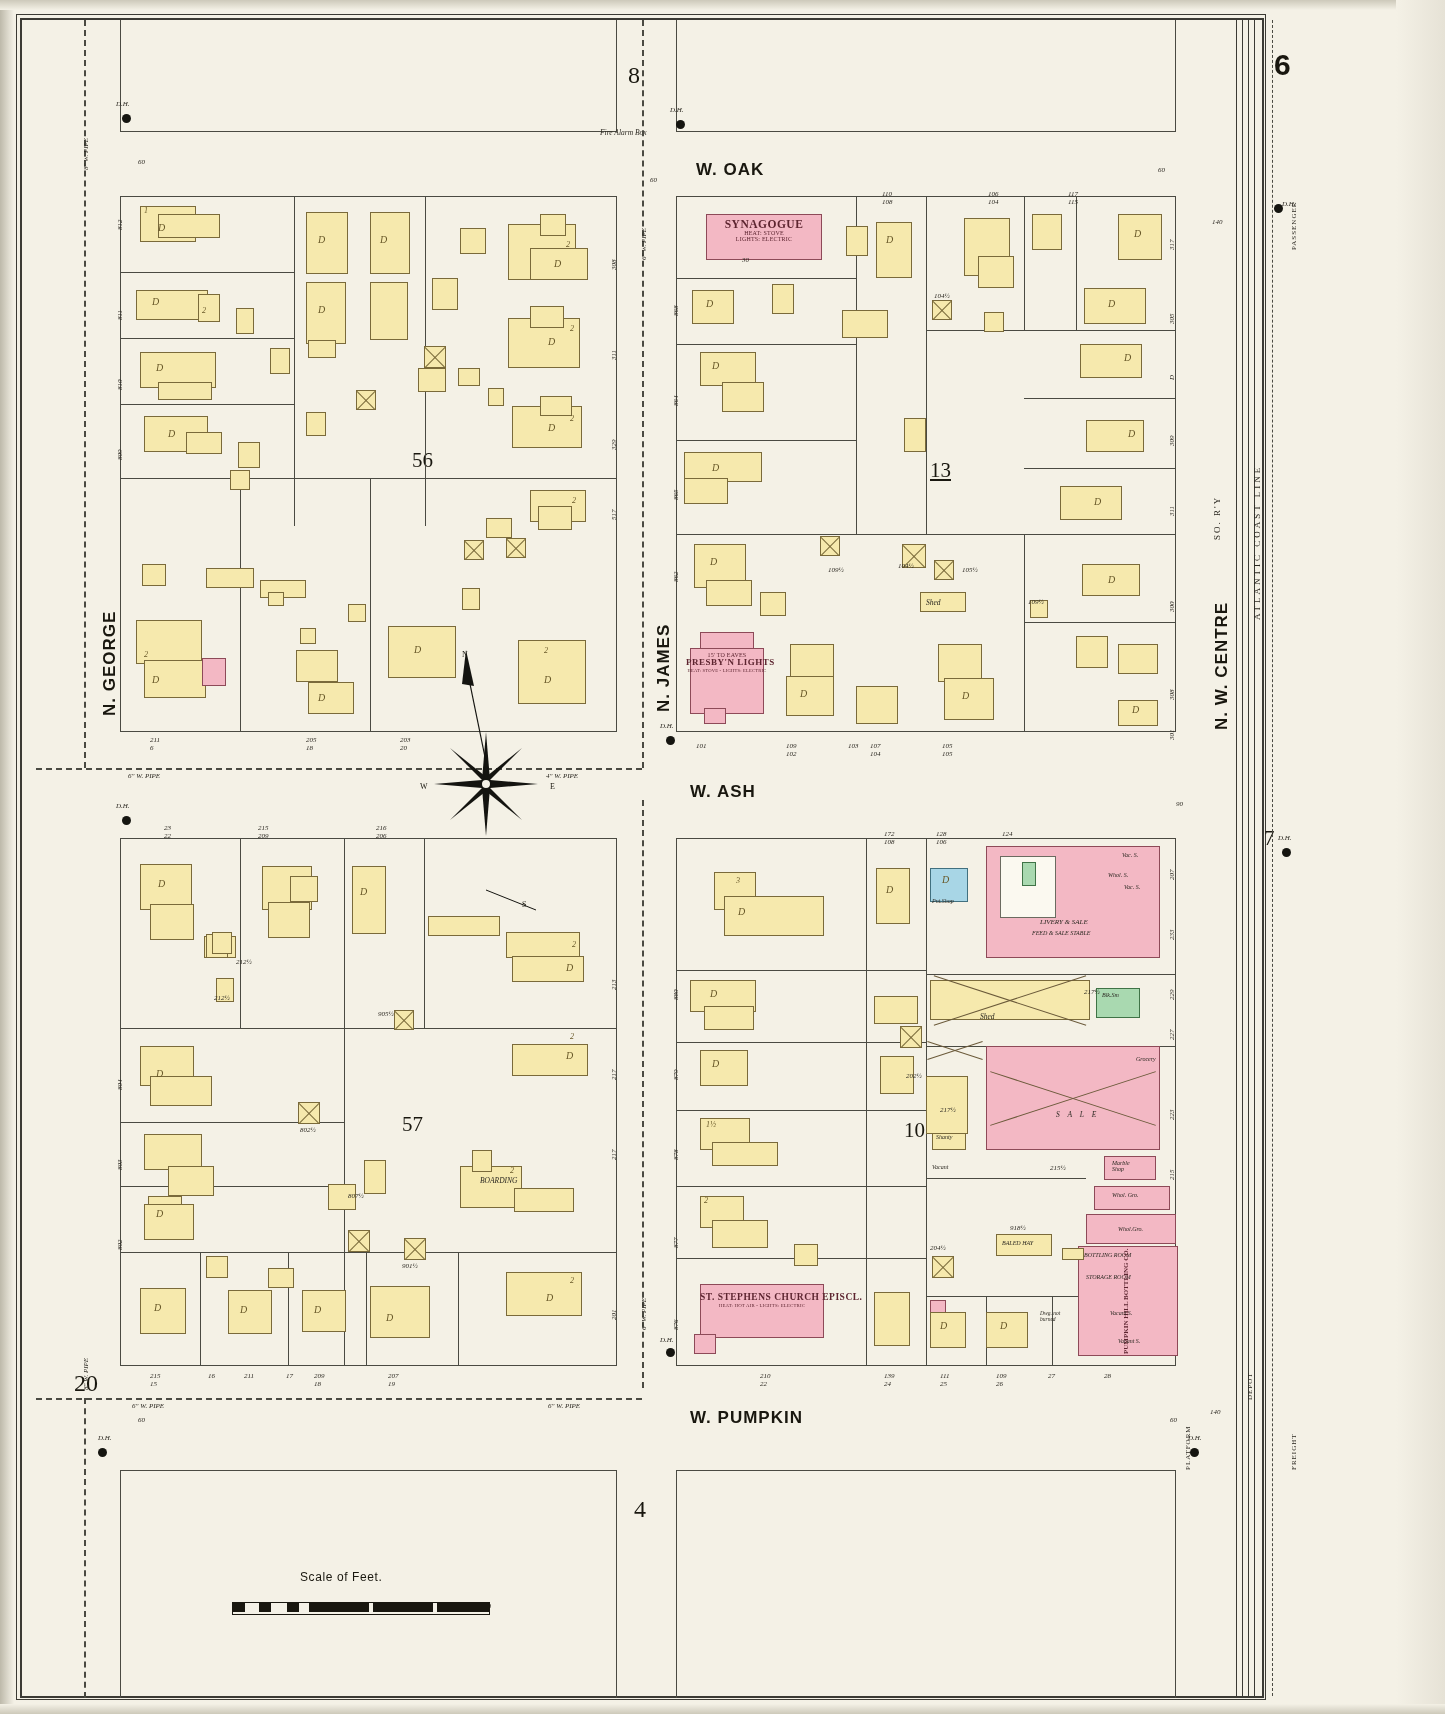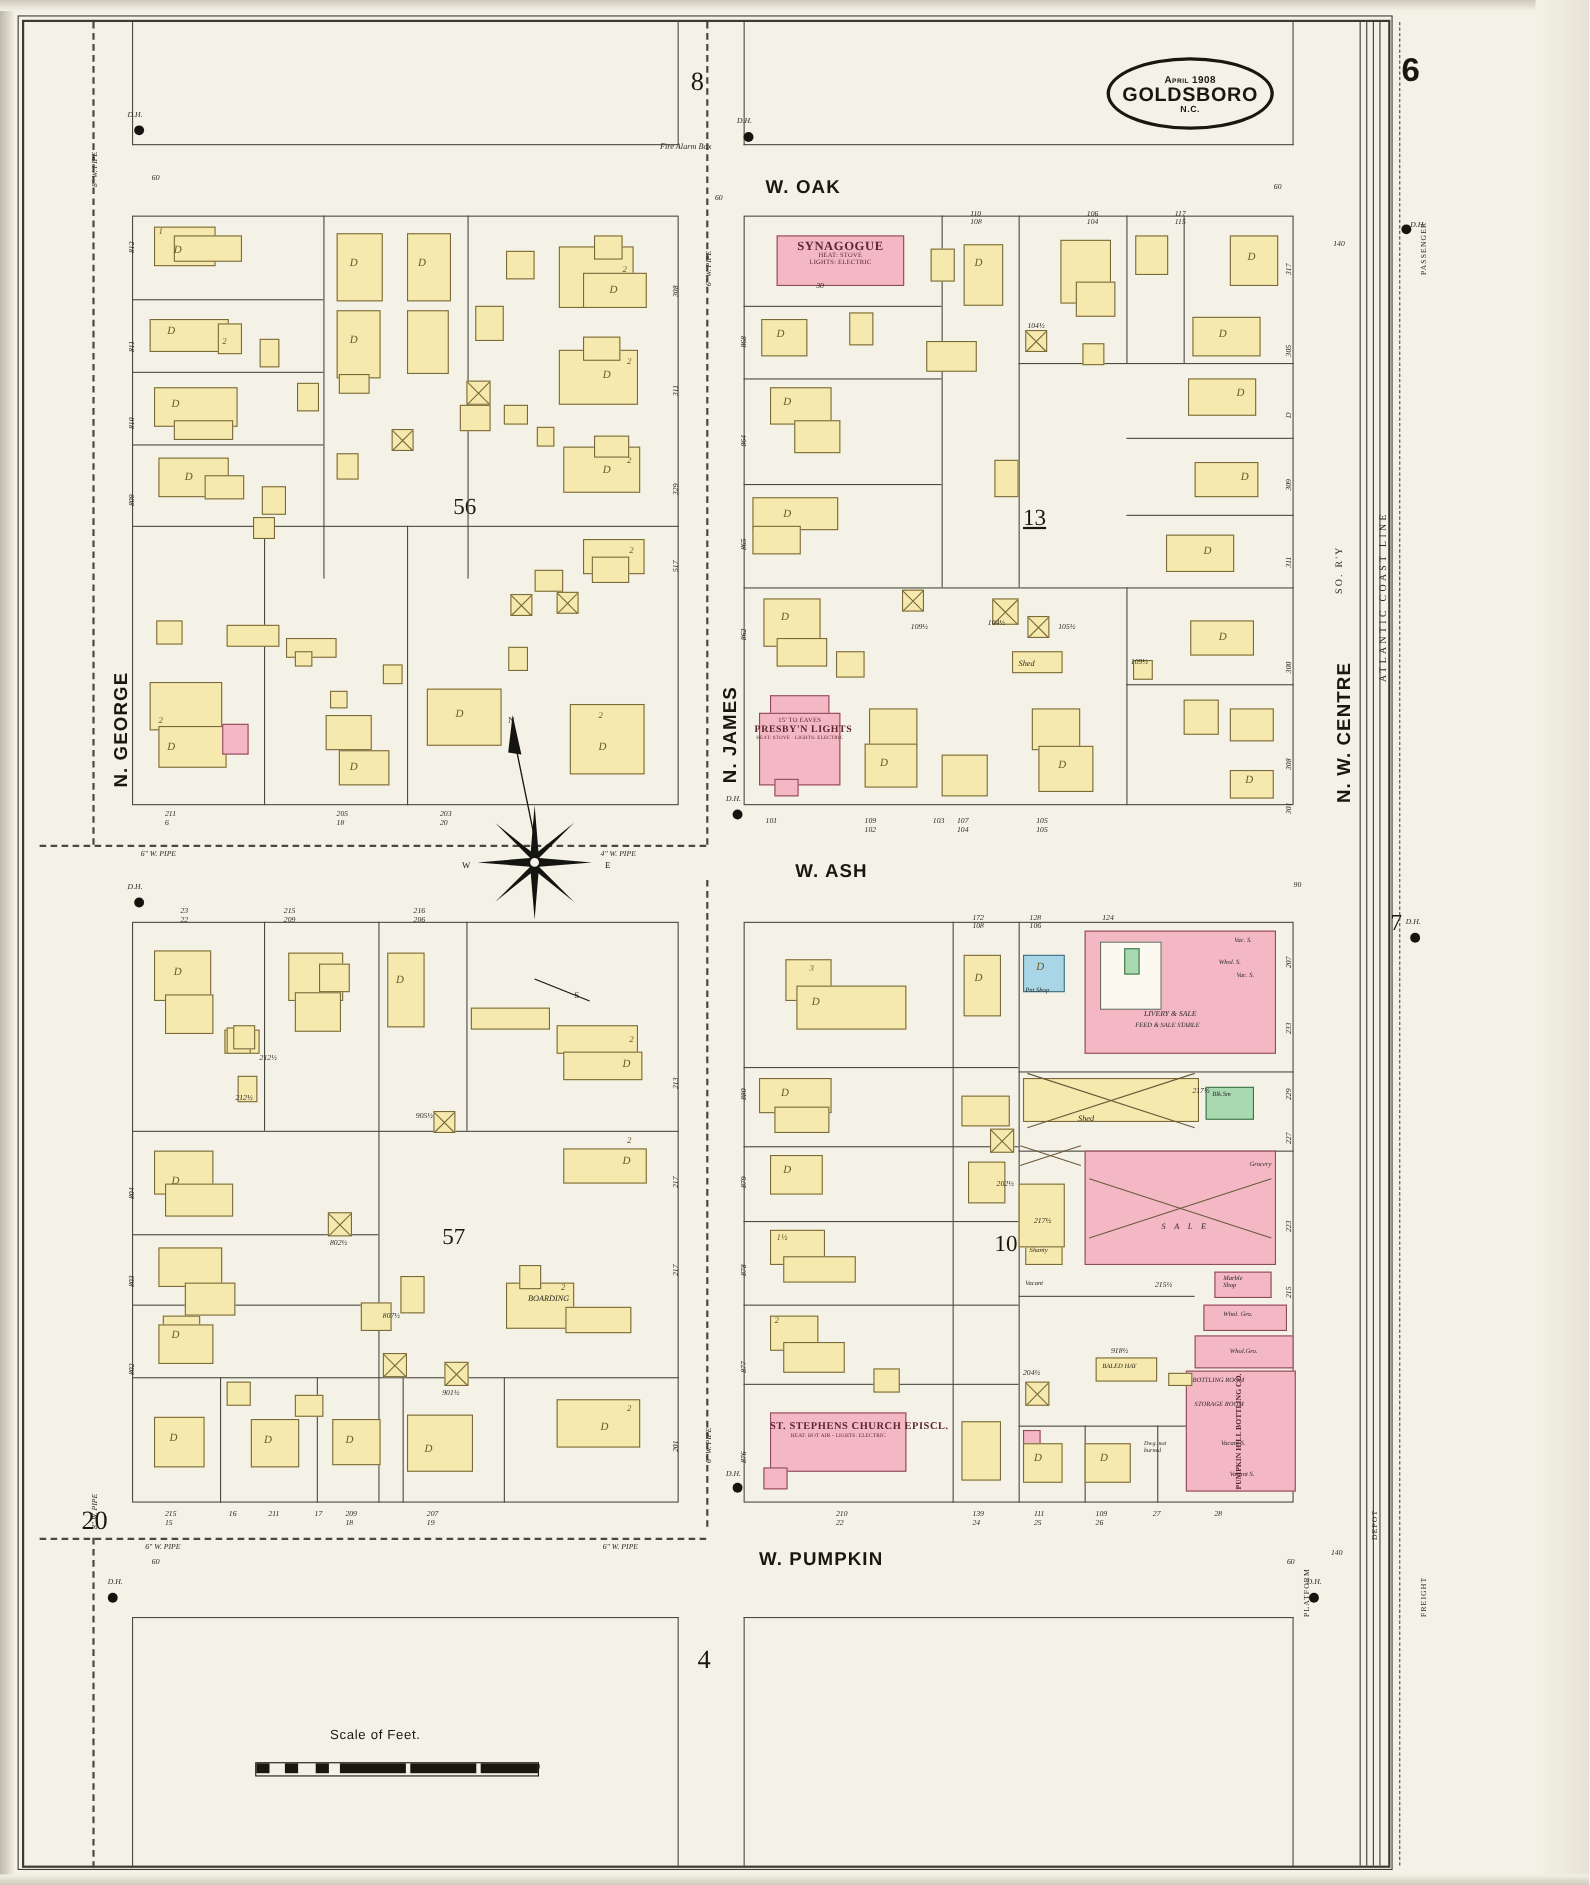--- a/index.html
+++ b/index.html
@@ -65,32 +65,27 @@
 <body>
 
 <div id="sheet">
   <div id="paper"></div>
 
   <div class="frame" style="left:16px;top:14px;width:1248px;height:1684px;border-width:1px;"></div>
   <div class="frame" style="left:20px;top:18px;width:1240px;height:1676px;border-width:2px;"></div>
 
   <div class="pagenum" style="left:1274px;top:48px;">6</div>
 
-  <div id="cartouche">
-    <span class="t1">April 1908</span>
-    <span class="t2">GOLDSBORO</span>
-    <span class="t3">N.C.</span>
-  </div>
 
   <div class="stname vert" style="left:100px;top:716px;font-size:17px;transform:rotate(-90deg);">N. GEORGE</div>
   <div class="stname vert" style="left:654px;top:712px;font-size:17px;transform:rotate(-90deg);">N. JAMES</div>
   <div class="stname vert" style="left:1212px;top:730px;font-size:17px;transform:rotate(-90deg);">N. W. CENTRE</div>
 
   <div class="stname" style="left:696px;top:160px;font-size:17px;">W. OAK</div>
-  <div class="stname" style="left:690px;top:782px;font-size:17px;margin-left:33px;">W. ASH</div>
+  <div class="stname" style="left:690px;top:782px;font-size:17px;">W. ASH</div>
   <div class="stname" style="left:690px;top:1408px;font-size:17px;">W. PUMPKIN</div>
 
   <div class="blocknum" style="left:628px;top:62px;font-size:24px;">8</div>
   <div class="blocknum" style="left:412px;top:448px;">56</div>
   <div class="blocknum" style="left:930px;top:458px;text-decoration:underline;">13</div>
   <div class="blocknum" style="left:402px;top:1112px;">57</div>
   <div class="blocknum" style="left:904px;top:1118px;">10</div>
   <div class="blocknum" style="left:1264px;top:826px;">7</div>
   <div class="blocknum" style="left:74px;top:1370px;font-size:24px;">20</div>
   <div class="blocknum" style="left:634px;top:1496px;font-size:24px;">4</div>

